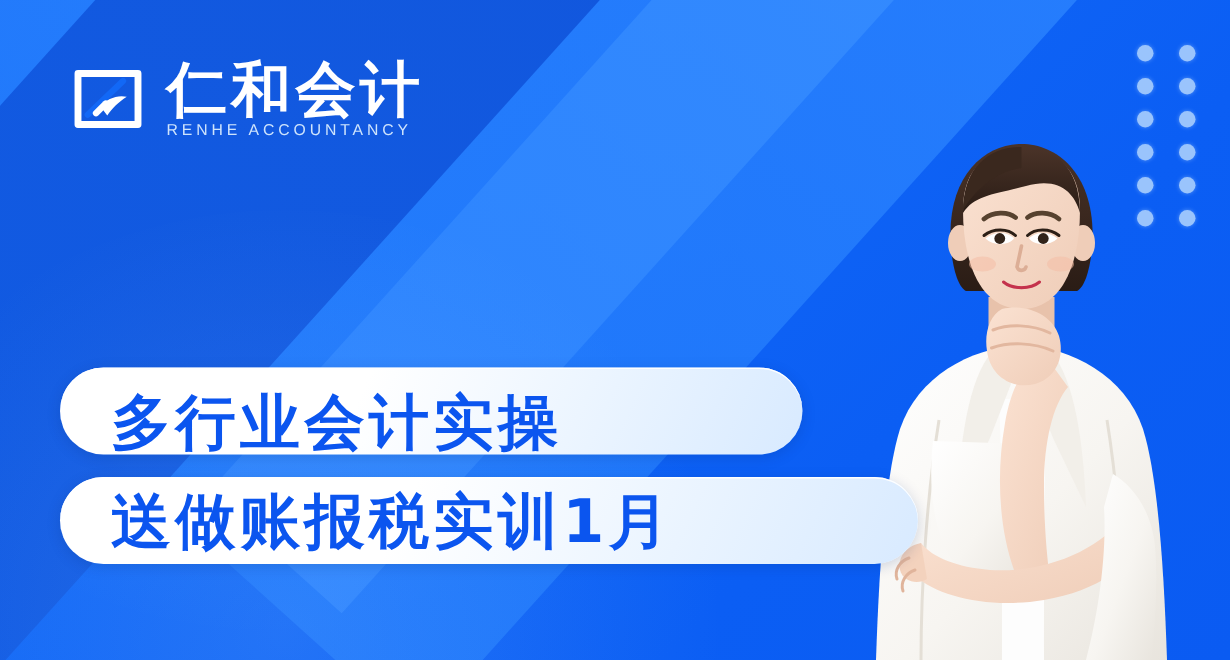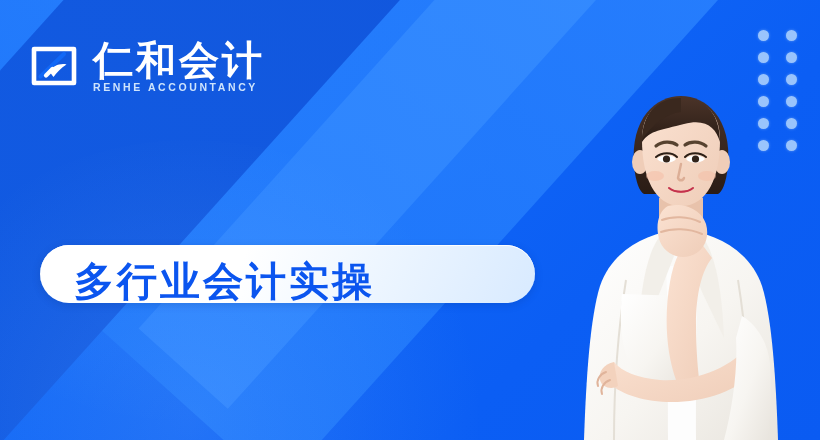--- a/index.html
+++ b/index.html
@@ -74,36 +74,36 @@
   .dot-grid i {
     display:block;
     width:11px; height:11px;
     border-radius:50%;
     background:rgba(190,222,255,.80);
     box-shadow:0 0 3px rgba(190,222,255,.55);
   }
 
   
   .logo {
-    position:absolute; left:28px; top:40px;
+    position:absolute; left:46px; top:40px;
     display:flex; gap:13px;
     z-index:6;
   }
   .logo-mark { width:52px; height:52px; flex:0 0 52px; }
   .logo-text { display:flex; flex-direction:column; gap:2px; }
   .logo-cn {
     font-size:40px; line-height:1;
     font-weight:700; color:#ffffff;
     letter-spacing:3px;
     font-family:"DejaVu Sans","Liberation Sans",sans-serif;
     white-space:nowrap;
   }
   .logo-en {
     font-size:10.5px; line-height:1;
-    font-weight:700; color:#dff0ff;
+    font-weight:400; color:#dff0ff;
     letter-spacing:2.6px;
     white-space:nowrap;
     opacity:.92;
   }
 
   
   .headline {
     position:absolute; left:44px; top:130px;
     font-size:72px; line-height:1;
     font-weight:700;
@@ -183,20 +183,23 @@
     </span>
     <span class="logo-text">
       <span class="logo-cn">仁和会计</span>
       <span class="logo-en">RENHE ACCOUNTANCY</span>
     </span>
   </div>
 
 
   <div class="pill" id="pill-1">
     <span class="pill-text">多行业会计实操</span>
+  </div>
+  <div class="pill" id="pill-2">
+    <span class="pill-text">送做账报税实训1月</span>
   </div>
 
   <div class="person">
     <svg viewBox="0 0 250 360" width="250" height="360" aria-hidden="true">
       <defs>
         <linearGradient id="skin" x1="0" y1="0" x2="1" y2="1">
           <stop offset="0%" stop-color="#fbe2d2"></stop>
           <stop offset="100%" stop-color="#efcdb8"></stop>
         </linearGradient>
         <linearGradient id="coat" x1="0" y1="0" x2="1" y2="1">

